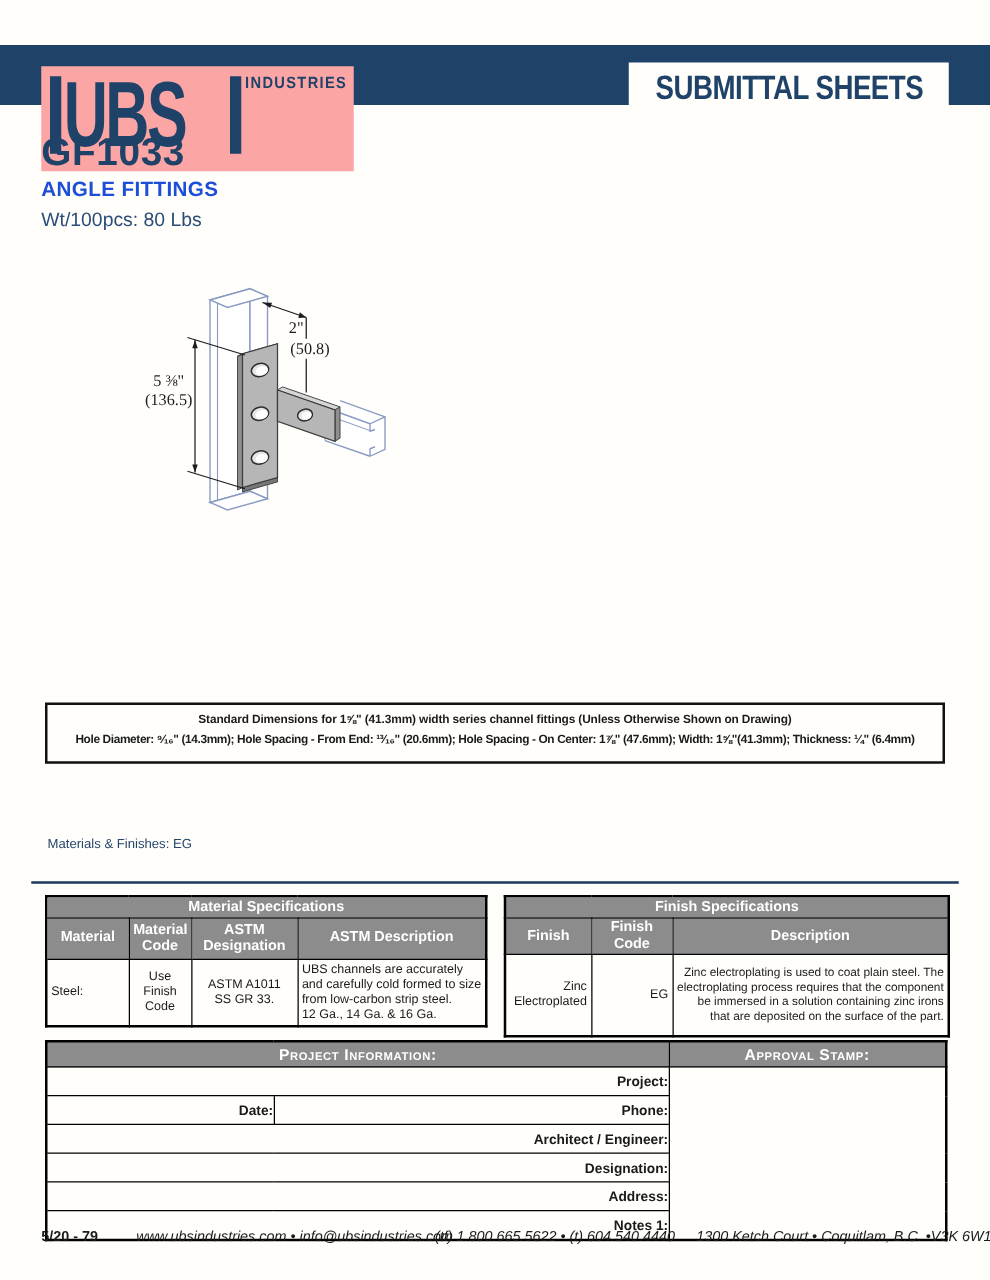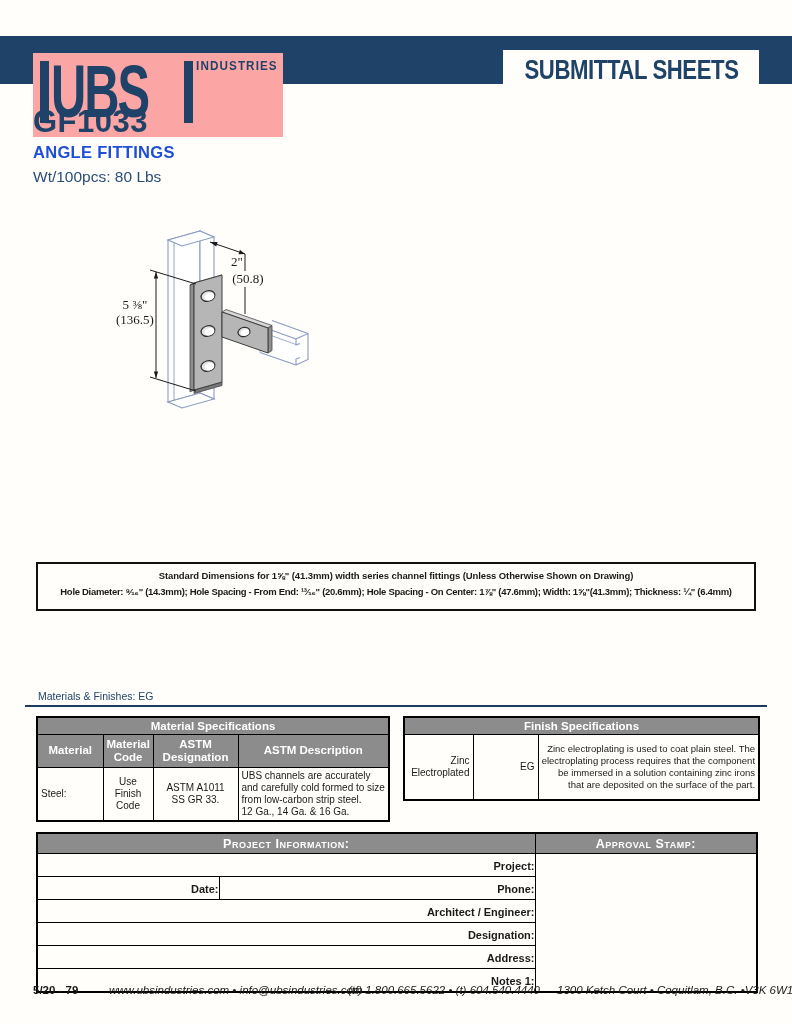--- a/index.html
+++ b/index.html
@@ -29,21 +29,21 @@
   
   .drawing{position:absolute;left:110px;top:226px;}
 
   
   .stdbox{position:absolute;left:36px;top:562px;width:716px;height:45px;border:2px solid #111;
           background:#fffefb;text-align:center;}
   .stdbox .l1{margin-top:6px;font-size:9.5px;font-weight:bold;white-space:nowrap;letter-spacing:-0.1px;}
   .stdbox .l2{margin-top:5px;font-size:9.5px;font-weight:bold;white-space:nowrap;letter-spacing:-0.3px;}
 
   
-  .matlabel{position:absolute;left:38px;top:690px;font-size:10.5px;color:#24466b;}
+  .matlabel{position:absolute;left:38px;top:669px;font-size:10.5px;color:#24466b;}
   .matrule{position:absolute;left:25px;top:705px;width:742px;height:1.5px;background:#1b3a5c;}
 
   
   table.spec{position:absolute;border-collapse:collapse;table-layout:fixed;background:#fffefb;
              border:2px solid #000;}
   table.spec td{border:1.5px solid #000;padding:1px 3px;overflow:hidden;}
   table.spec tr.ttl td{background:#8c8c8c;color:#fff;font-weight:bold;font-size:11.5px;
                        text-align:center;height:16px;padding:0;}
   table.spec tr.hdr td{background:#8c8c8c;color:#fff;font-weight:bold;font-size:11.5px;
                        text-align:center;line-height:1.15;}
@@ -207,20 +207,25 @@
   <table class="spec" id="finish-table">
     <colgroup>
         <col style="width:69px">
         <col style="width:65px">
         <col style="width:221px">
       </colgroup>
     <tbody>
         <tr class="ttl">
           <td colspan="3">Finish Specifications</td>
         </tr>
+    <tr class="hdr">
+      <td>Finish</td>
+      <td>Finish Code</td>
+      <td>Description</td>
+    </tr>
     <tr class="bdy">
       <td class="pre">Zinc
 Electroplated</td>
       <td class="tc">EG</td>
       <td class="desc">Zinc electroplating is used to coat plain steel. The electroplating process requires that the component be immersed in a solution containing zinc irons that are deposited on the surface of the part.</td>
     </tr>
   </tbody>
     </table>
 
   <table class="proj">

